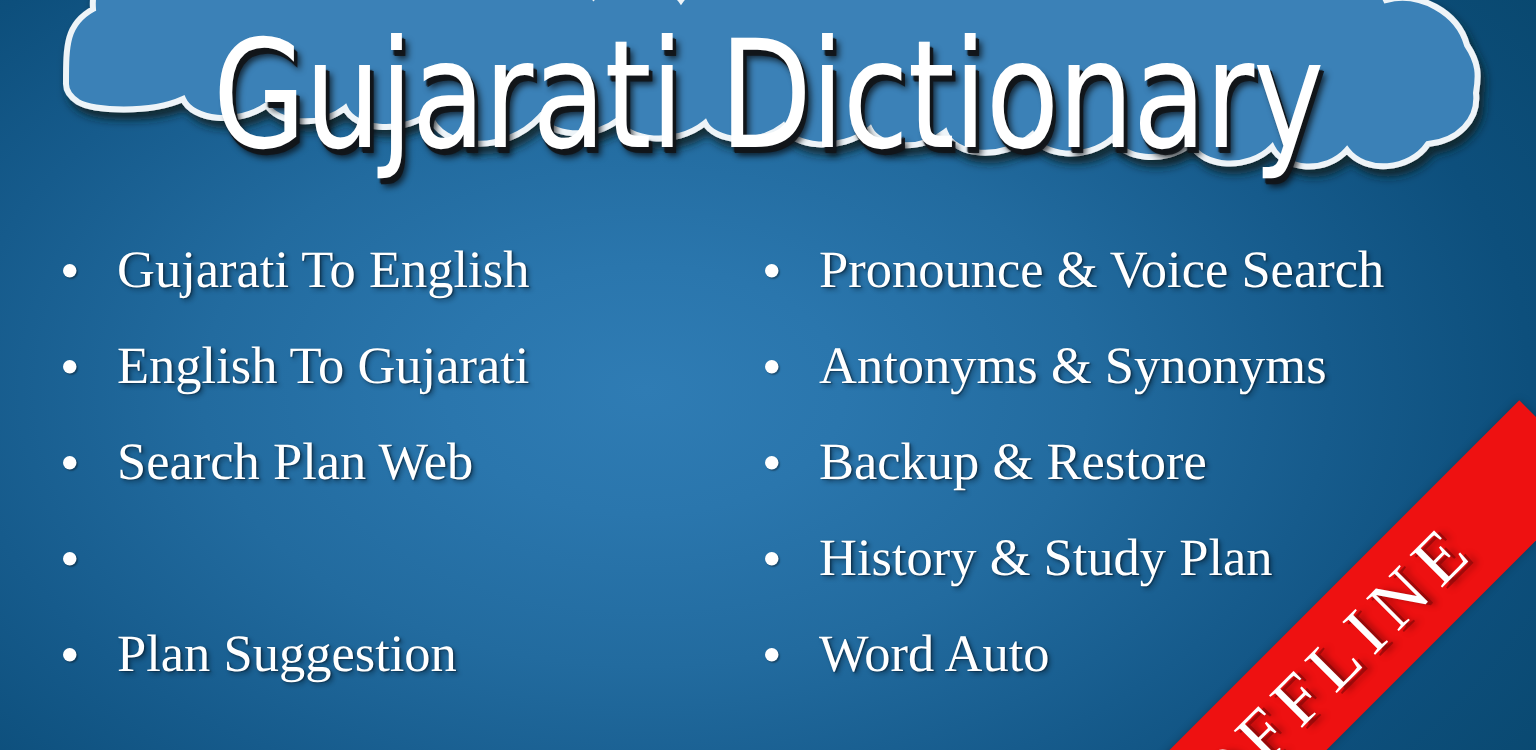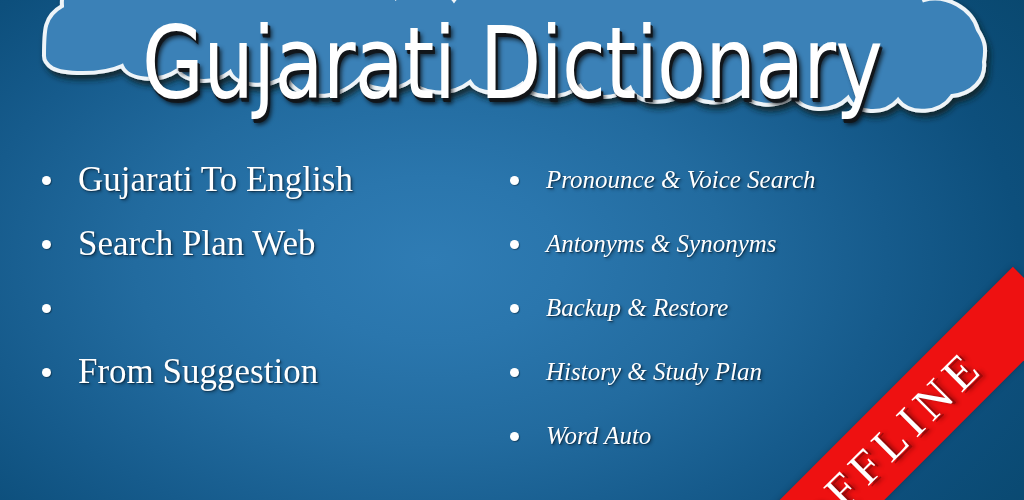--- a/index.html
+++ b/index.html
@@ -93,21 +93,21 @@
     margin-left: 27px;
     color: #ffffff;
     font-family: "Liberation Serif", "DejaVu Serif", serif;
     font-size: 35px;
     line-height: 40px;
     white-space: nowrap;
     text-shadow:
       1px 1px 1px rgba(8,30,48,0.55),
       2px 2px 3px rgba(5,22,38,0.40);
   }
-  #feature-col-right .feature-label { font-size: 25px; font-style: italic; }
+  #feature-col-right .feature-label { font-size: 35px; }
 
   
   #offline-ribbon {
     position: absolute;
     right: -78px;
     bottom: 18px;
     width: 430px;
     height: 74px;
     background: #ee1111;
     transform: rotate(-45deg);
@@ -183,33 +183,37 @@
 
   <div id="app-title">Gujarati Dictionary</div>
 
   <div id="feature-col-left" class="feature-col">
 
     <div class="feature-item">
       <span class="bullet-dot"></span>
       <span class="feature-label">Gujarati To English</span>
     </div>
 
+    <div class="feature-item">
+      <span class="bullet-dot"></span>
+      <span class="feature-label">English To Gujarati</span>
+    </div>
 
     <div class="feature-item">
       <span class="bullet-dot"></span>
       <span class="feature-label">Search Plan Web</span>
     </div>
 
     <div class="feature-item">
       <span class="bullet-dot"></span>
     </div>
 
     <div class="feature-item">
       <span class="bullet-dot"></span>
-      <span class="feature-label">From Suggestion</span>
+      <span class="feature-label">Plan Suggestion</span>
     </div>
   </div>
 
   <div id="feature-col-right" class="feature-col">
 
     <div class="feature-item">
       <span class="bullet-dot"></span>
       <span class="feature-label">Pronounce &amp; Voice Search</span>
     </div>
 

